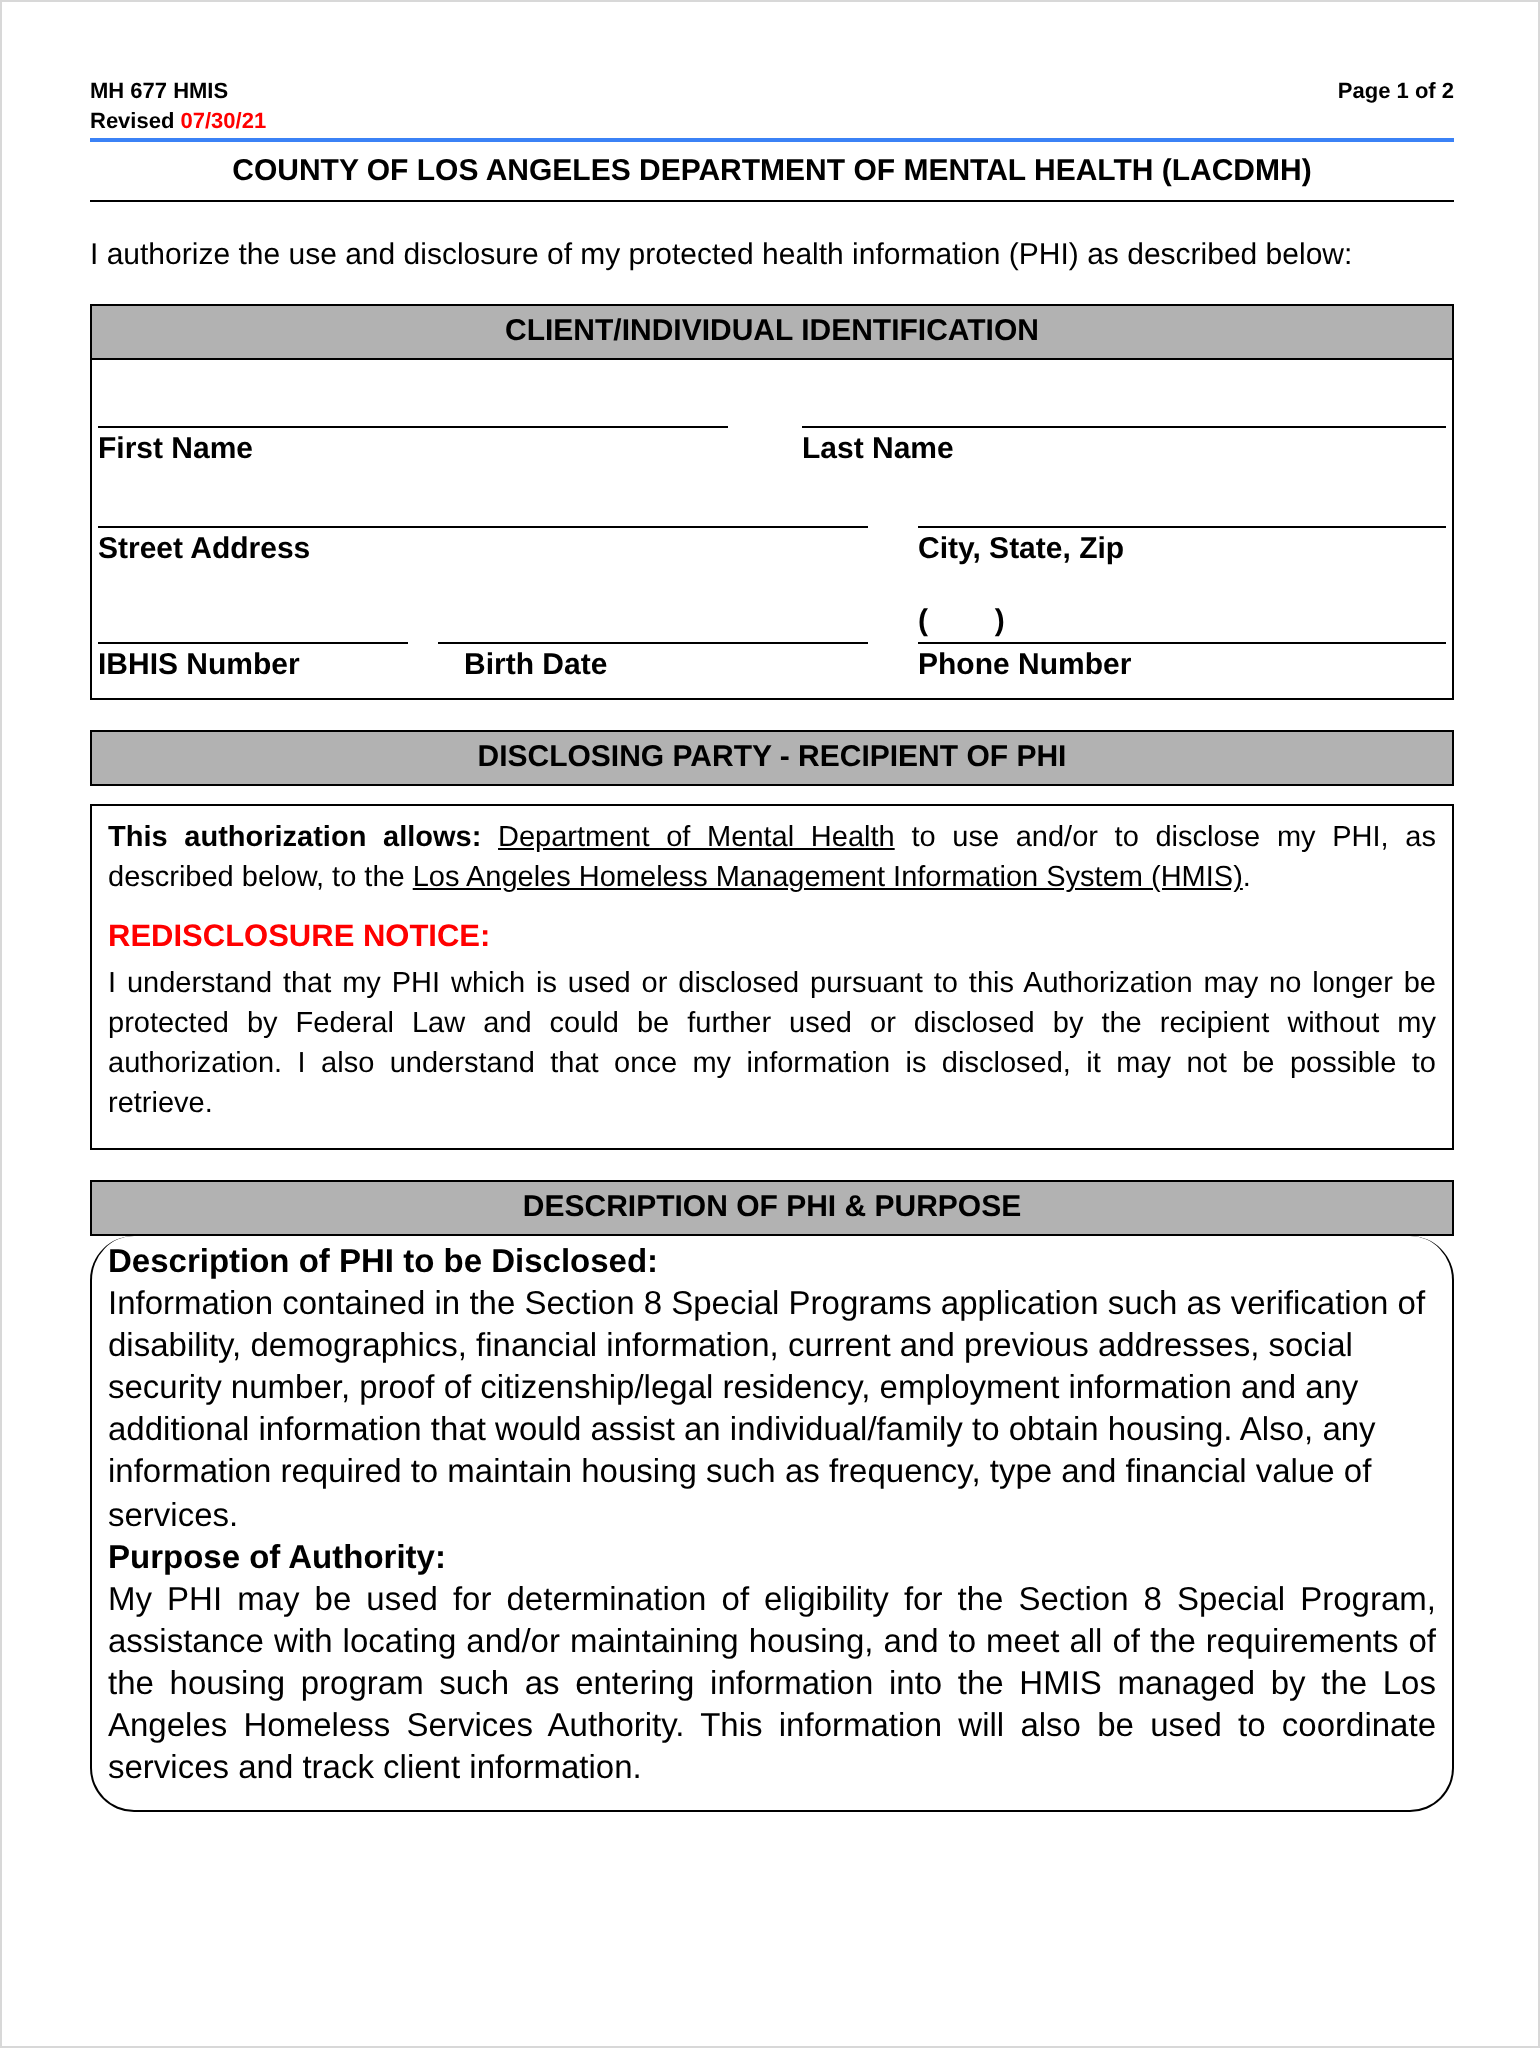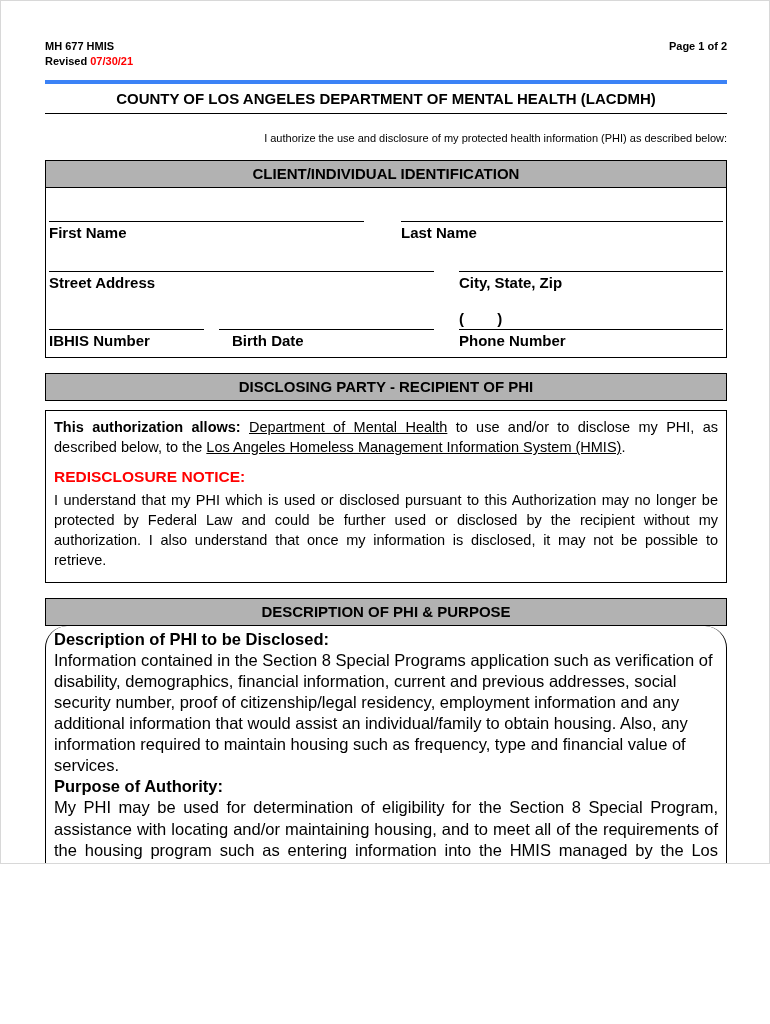--- a/index.html
+++ b/index.html
@@ -1,38 +1,38 @@
 <!DOCTYPE html>
 <html><head>
 <meta charset="utf-8">
 <style>
   * { margin: 0; padding: 0; box-sizing: border-box; }
   html, body { width: 770px; height: 1024px; background: #ffffff; overflow: hidden; }
   body { font-family: "Liberation Sans", sans-serif; color: #000; }
 
   .page {
-    width: 770px; height: 864px;
+    width: 770px; height: 1024px;
     padding: 38px 42px 0 44px;
     border: 1px solid #d8d8d8;
     overflow: hidden;
     background: #fff;
   }
 
   
   .topbar { display: flex; justify-content: space-between; align-items: flex-start;
             font-size: 11px; font-weight: bold; line-height: 1.35; }
   .red { color: #ff0000; }
 
   
   .title { font-size: 19.5px; font-weight: normal; text-align: center;
            margin-top: 15px; line-height: 1.25; padding: 0 18px; }
-  .subtitle { margin-top: 11px; border-top: 4px solid #3b82f6; border-bottom: 1px solid #000;
+  .subtitle { margin-top: 0; border-top: 2px solid #3b82f6; border-bottom: 1px solid #000;
               text-align: center; font-size: 15px; font-weight: bold; padding: 6px 0; }
 
-  .intro { margin-top: 17px; font-size: 11px; line-height: 1.32; text-align: right; }
+  .intro { margin-top: 17px; font-size: 15px; line-height: 1.32; }
 
   
   .section { margin-top: 15px; }
   .section-header { background: #b2b2b2; border: 1.5px solid #000; text-align: center;
                     font-weight: bold; font-size: 15px; padding: 4px 0 5px; }
   .section-body { border: 1.5px solid #000; border-top: none; background: #fff; }
   .section-body.detached { border-top: 1.5px solid #000; margin-top: 9px; }
 
   
   .client-body { padding: 0 3px 7px; }

